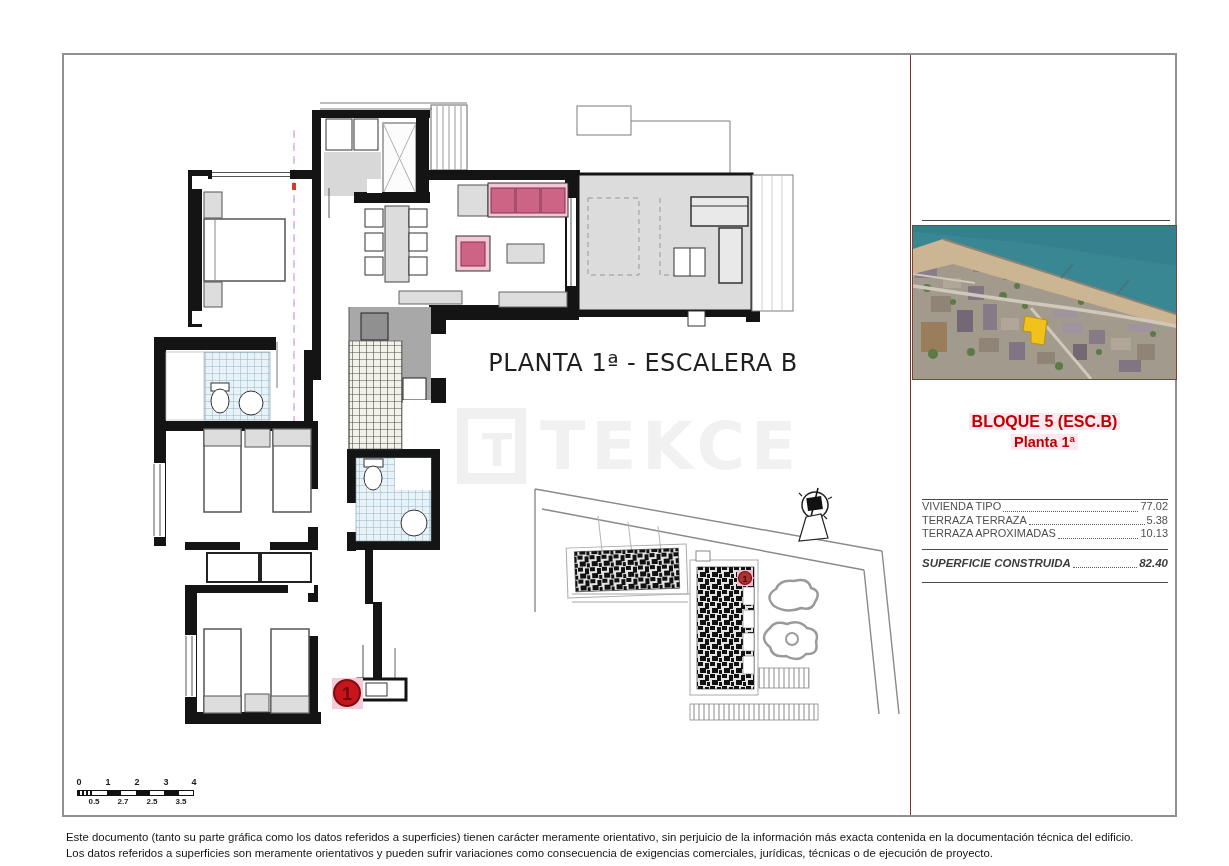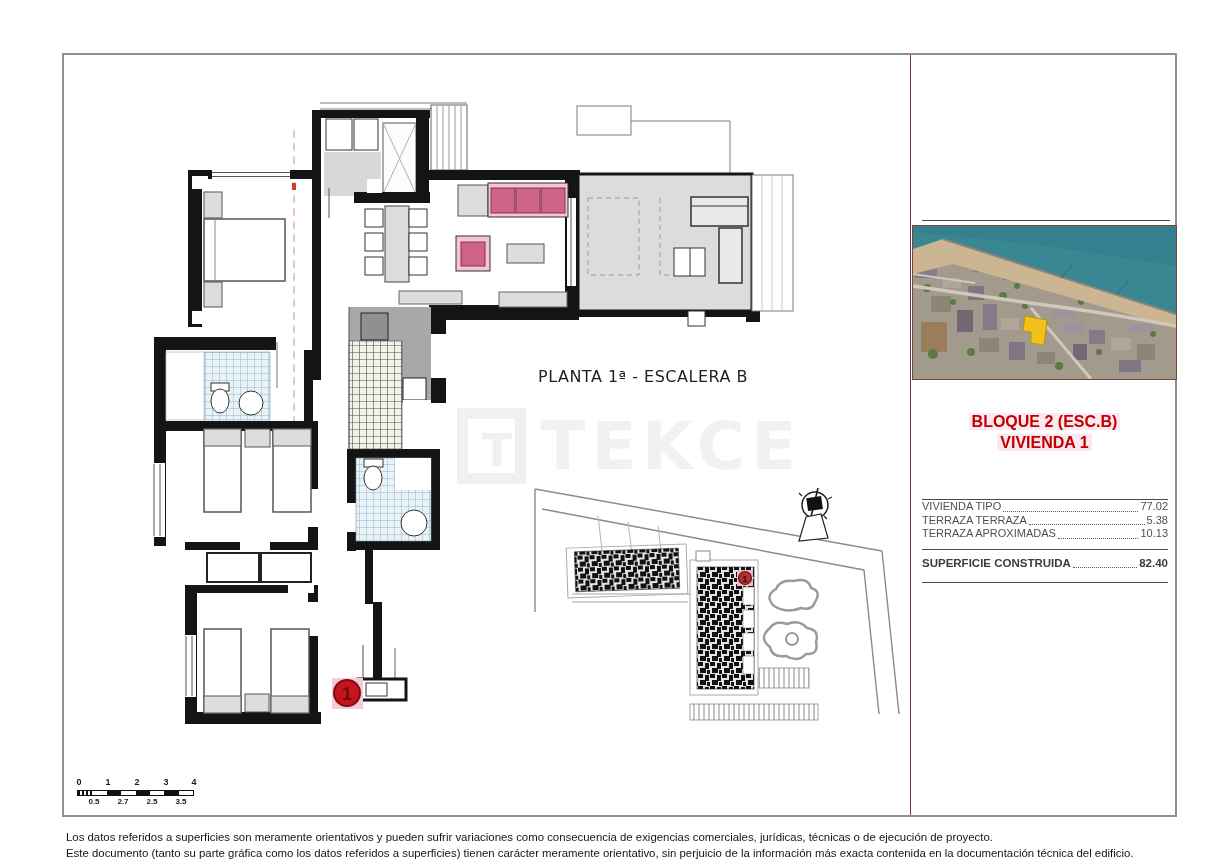--- a/index.html
+++ b/index.html
@@ -11,43 +11,43 @@
                  background:#7b3434; }
   
   .watermark { position:absolute; left:393px; top:346px; width:345px; height:90px;
                display:flex; align-items:center; gap:14px; z-index:0; }
   .wm-box { width:76px; height:76px; border:11px solid #f0f0f0; position:relative; }
   .wm-box .wm-t { position:absolute; left:14px; top:6px; font-size:44px; font-weight:bold;
                   color:#f0f0f0; font-family:"DejaVu Sans", sans-serif; }
   .wm-text { font-size:66px; font-weight:bold; letter-spacing:6px; color:#f1f1f1;
              font-family:"DejaVu Sans", sans-serif; }
   svg.plan { position:absolute; left:0; top:0; z-index:1; }
-  .plan-title { position:absolute; left:404px; top:312px; width:350px; text-align:center;
-                font-size:16px; color:#1f1f1f; letter-spacing:0.5px; z-index:2;
+  .plan-title { position:absolute; left:404px; top:294px; width:350px; text-align:center;
+                font-size:24px; color:#1f1f1f; letter-spacing:0.5px; z-index:2;
                 font-family:"DejaVu Sans", sans-serif; }
   
   .panel-divline { position:absolute; left:858px; top:165px; width:248px; height:1px;
                    background:#454545; }
   .photo { position:absolute; left:848px; top:170px; width:265px; height:155px;
            border:1px solid #7a4535; }
   .unit-head { position:absolute; left:846px; top:356px; width:269px; text-align:center;
                color:#c00000; font-weight:bold; line-height:21px; }
   .unit-head .l1 { font-size:16px; }
   .unit-head .l2 { font-size:14.5px; }
   .unit-head .l3 { font-size:16px; }
   .unit-head span.hl { background:rgba(248,205,222,0.45); padding:0 3px; }
   .areas { position:absolute; left:858px; top:444px; width:246px; color:#4a4a4a;
            font-size:11px; }
   .rule { height:1px; background:#4a4a4a; }
   .areas .hdr { display:flex; justify-content:space-between; font-weight:bold;
                 color:#3c3c3c; padding:4px 0 14px 0; font-size:11.5px; }
   .arow { display:flex; align-items:flex-end; line-height:13.5px; color:#4f4f4f; }
   .arow .dots { flex:1; border-bottom:1.6px dotted #5a5a5a; margin:0 2px 2px 2px; }
   .arow.total { font-weight:bold; color:#3c3c3c; font-size:11.5px; padding:6px 0;
-                line-height:14px; }
+                line-height:14px;font-style:italic; }
   .gap8 { height:8px; } .gap6 { height:6px; }
   
   .scalebar { position:absolute; left:13px; top:722px; width:130px; height:40px;
               font-weight:bold; color:#1a1a1a; }
   .sb-top { position:relative; height:11px; font-size:9px; }
   .sb-top span { position:absolute; transform:translateX(-50%); }
   .sb-bar { position:relative; width:117px; height:6px; border:1px solid #111;
             margin-top:2px; display:flex; }
   .sb-seg { height:100%; }
   .sb-bot { position:relative; height:10px; font-size:8px; margin-top:1px; }
@@ -382,22 +382,22 @@
 
       <path d="M0,60 Q80,72 140,80 T263,100" stroke="#cfc8bb" stroke-width="3.5" fill="none"></path>
       <path d="M118,82 L178,153" stroke="#cfc8bb" stroke-width="3" fill="none"></path>
       <path d="M0,48 L62,57" stroke="#cfc8bb" stroke-width="2" fill="none"></path>
 
       <polygon points="112,90 134,94 131,119 118,117 118,106 110,105" fill="#f2c21a" stroke="#b8940d"></polygon>
     </svg>
   </div>
 
   <div class="unit-head">
-    <div class="l1"><span class="hl">BLOQUE 2 (ESC.B)</span></div>
-    <div class="l3"><span class="hl">VIVIENDA 1</span></div>
+    <div class="l1"><span class="hl">BLOQUE 5 (ESC.B)</span></div>
+    <div class="l2"><span class="hl">Planta 1ª</span></div>
   </div>
 
   <div class="areas">
     <div class="rule"></div>
     <div class="arow">
       <span>VIVIENDA TIPO</span>
       <span class="dots"></span>
       <span>77.02</span>
     </div>
     <div class="arow">
@@ -442,15 +442,15 @@
     <div class="sb-bot">
       <span style="left:17px">0.5</span>
       <span style="left:46px">2.7</span>
       <span style="left:75px">2.5</span>
       <span style="left:104px">3.5</span>
     </div>
   </div>
 </div>
 
 <div class="disclaimer">
+  <div>Este documento (tanto su parte gráfica como los datos referidos a superficies) tienen carácter meramente orientativo, sin perjuicio de la información más exacta contenida en la documentación técnica del edificio.</div>
   <div>Los datos referidos a superficies son meramente orientativos y pueden sufrir variaciones como consecuencia de exigencias comerciales, jurídicas, técnicas o de ejecución de proyecto.</div>
-  <div>Este documento (tanto su parte gráfica como los datos referidos a superficies) tienen carácter meramente orientativo, sin perjuicio de la información más exacta contenida en la documentación técnica del edificio.</div>
 </div>
 
 </body></html>

